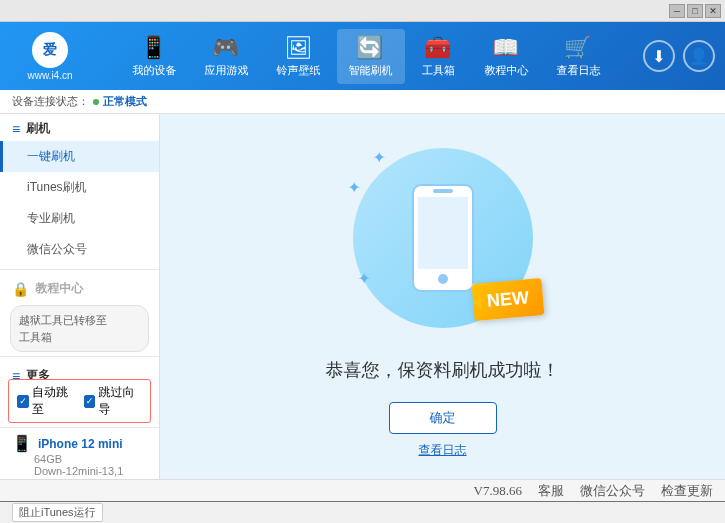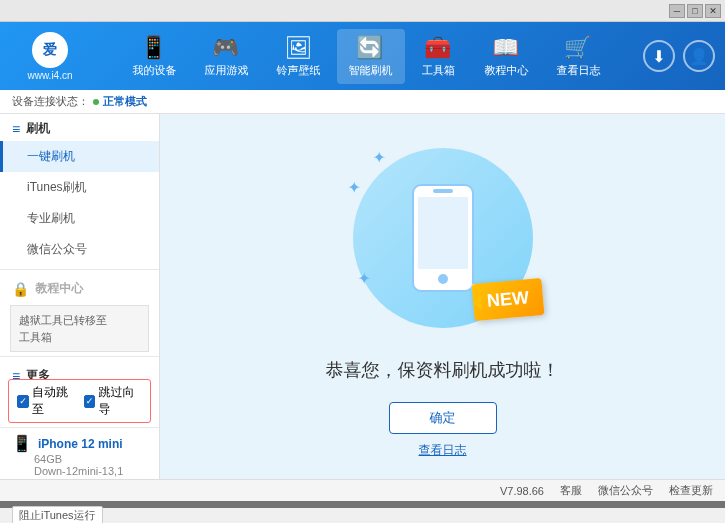--- a/index.html
+++ b/index.html
@@ -71,21 +71,21 @@
       border-left: 3px solid transparent;
     }
     .sidebar-item.active {
       background: #e3f2fd; color: #1565C0;
       border-left: 3px solid #1565C0;
     }
     .sidebar-divider { height: 1px; background: #e8e8e8; margin: 4px 0; }
 
     .sidebar-notice {
       margin: 4px 10px; background: #f5f5f5; border: 1px solid #e0e0e0;
-      border-radius: 0; padding: 6px 8px; font-size: 11px; color: #666; line-height: 1.5;
+      border-radius: 12px; padding: 6px 8px; font-size: 11px; color: #666; line-height: 1.5;
     }
 
     
     .main-content {
       flex: 1; background: #e8f4fb;
       display: flex; flex-direction: column; align-items: center; justify-content: center;
       padding: 20px;
       position: relative;
     }
 
@@ -318,23 +318,23 @@
 
     <div class="success-text">恭喜您，保资料刷机成功啦！</div>
 
     <button class="confirm-btn">确定</button>
 
     <span class="secondary-link">查看日志</span>
   </div>
 </div>
 
 <div class="status-bar" style="position:fixed;bottom:22px;left:0;right:0;height:22px;">
-  <div class="status-right" style="margin-left: auto; display:flex; font-size:11px;">
+  <div class="status-right" style="margin-left: auto; display:flex; font-size:13px;font-family:Liberation Serif, serif;">
     <span>V7.98.66</span>
     <span class="status-link">客服</span>
     <span class="status-link">微信公众号</span>
     <span class="status-link">检查更新</span>
   </div>
 </div>
 
-<div style="position:fixed;bottom:0;left:0;right:0;height:22px;background:#f0f0f0;border-top:7px solid #737373;display:flex;align-items:center;padding:0 12px;">
+<div style="position:fixed;bottom:0;left:0;right:0;height:22px;background:#f0f0f0;border-top:1px solid #737373;display:flex;align-items:center;padding:0 12px;">
   <button class="itunes-stop-btn">阻止iTunes运行</button>
 </div>
 
 </body></html>

